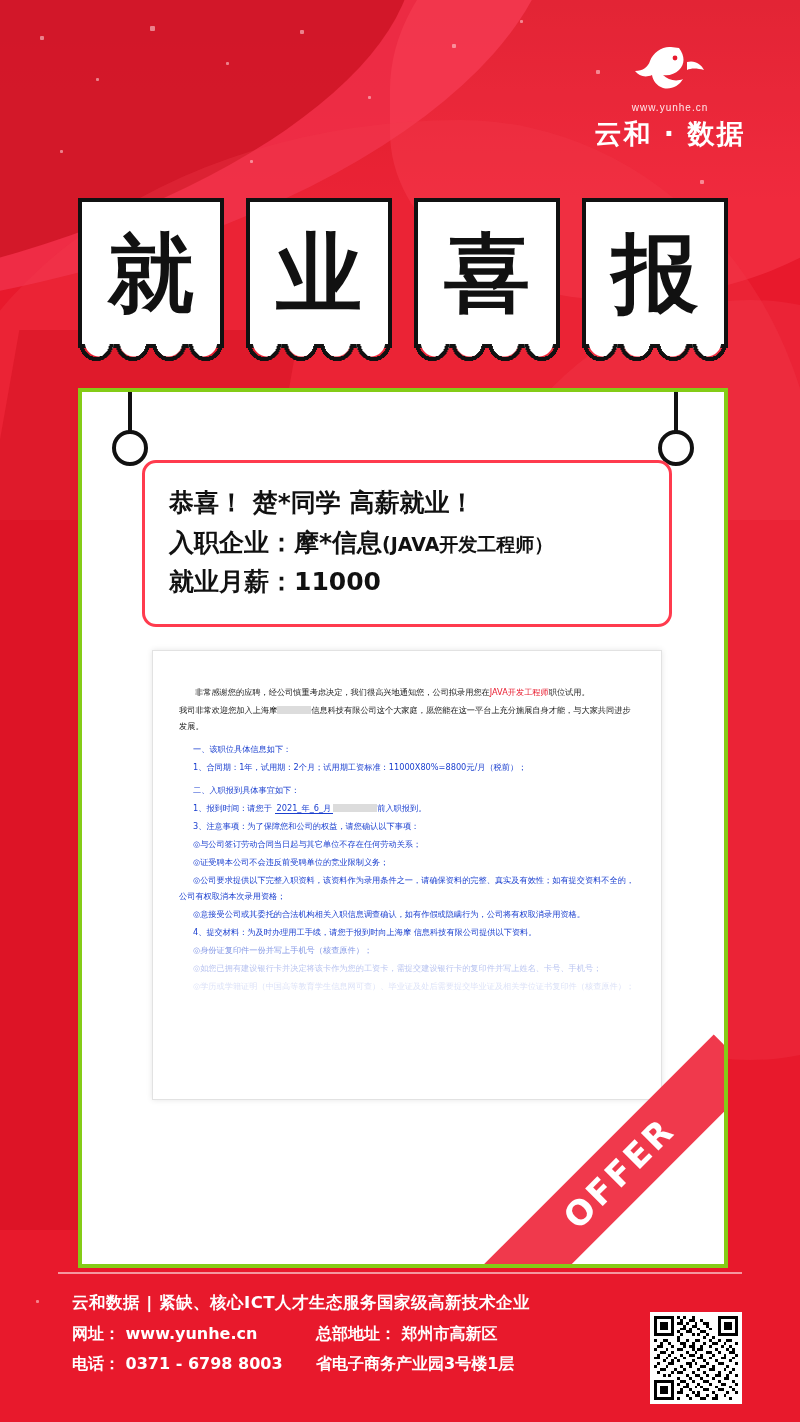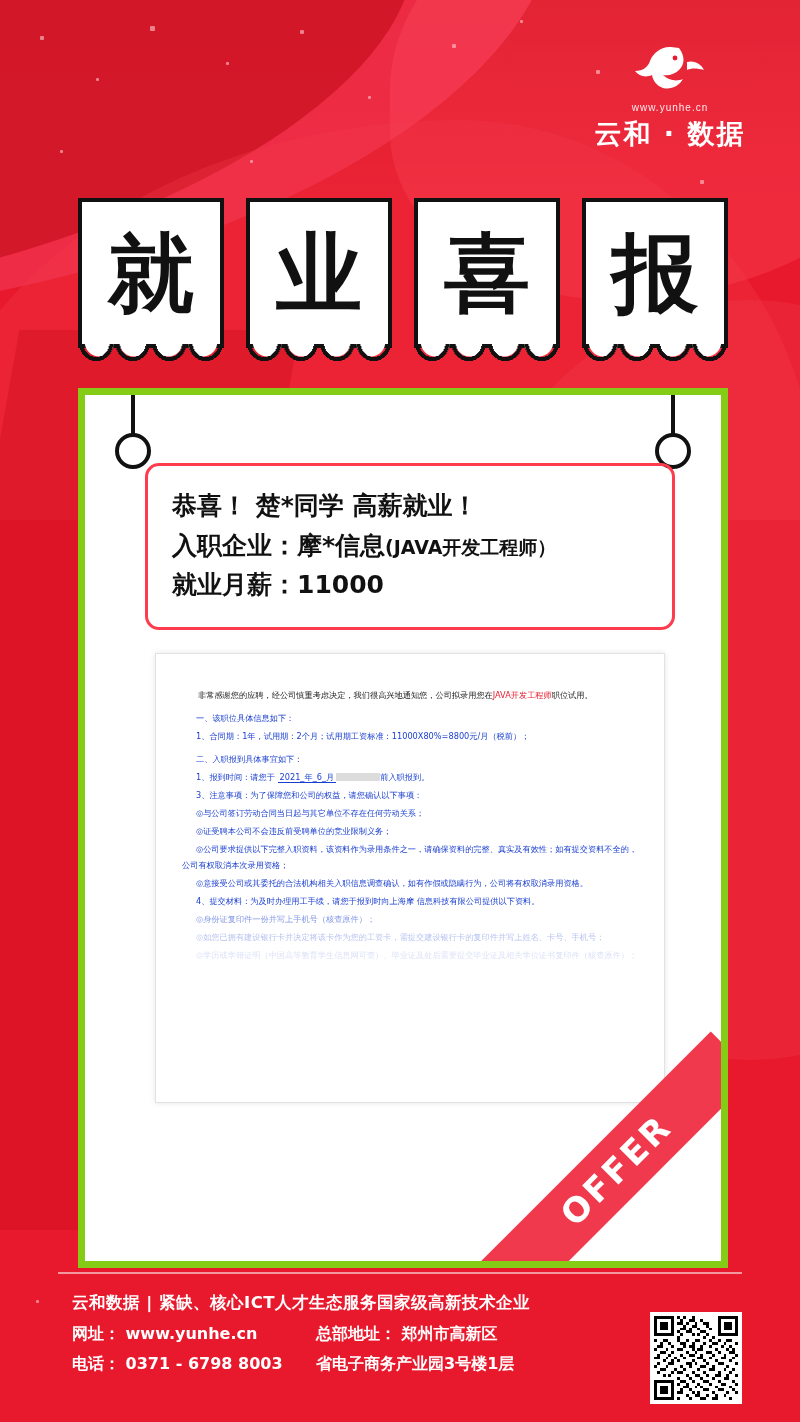--- a/index.html
+++ b/index.html
@@ -95,21 +95,21 @@
   }
   .banner .tail {
     position: absolute; left: 0; bottom: -24px; width: 138px; height: 24px;
     background:
       radial-gradient(circle at 50% -2px, #fff 0 14px, transparent 15px) 0 0/34.5px 24px repeat-x;
   }
 
   
   .sheet {
     position: absolute; left: 78px; top: 388px; width: 650px; height: 880px;
-    background: #fff; border: 7px solid #84cc16;
+    background: #fff; border: 4px solid #84cc16;
     overflow: hidden;
   }
   .ring {
     position: absolute; width: 36px; height: 36px; border: 4px solid #111;
     border-radius: 50%; background: #fff; top: 38px;
   }
   .ring.l { left: 30px; }
   .ring.r { right: 30px; }
   .ring-stem {
     position: absolute; top: 0; width: 4px; height: 42px; background: #111;
@@ -267,20 +267,23 @@
       <div class="line">恭喜！ 楚*同学 高薪就业！</div>
       <div class="line">
         <span>入职企业：摩*信息</span><span class="sub">(JAVA开发工程师）</span>
       </div>
       <div class="line">就业月薪：11000</div>
     </div>
 
     <div class="letter">
       <p class="indent">
         <span>非常感谢您的应聘，经公司慎重考虑决定，我们很高兴地通知您，公司拟录用您在</span><span class="red">JAVA开发工程师</span><span>职位试用。</span>
+      </p>
+      <p>
+        <span>我司非常欢迎您加入上海摩</span><span class="mask" style="width:34px"></span><span>信息科技有限公司这个大家庭，愿您能在这一平台上充分施展自身才能，与大家共同进步发展。</span>
       </p>
       <p class="sec blue">一、该职位具体信息如下：</p>
       <p class="item blue">1、合同期：1年，试用期：2个月；试用期工资标准：11000X80%=8800元/月（税前）；</p>
       <p class="sec blue">二、入职报到具体事宜如下：</p>
       <p class="item blue">
         <span>1、报到时间：请您于</span>
         <span class="u">2021_年_6_月</span><span class="mask" style="width:44px"></span><span>前入职报到。</span>
       </p>
       <p class="item blue">3、注意事项：为了保障您和公司的权益，请您确认以下事项：</p>
       <p class="item blue">◎与公司签订劳动合同当日起与其它单位不存在任何劳动关系；</p>

